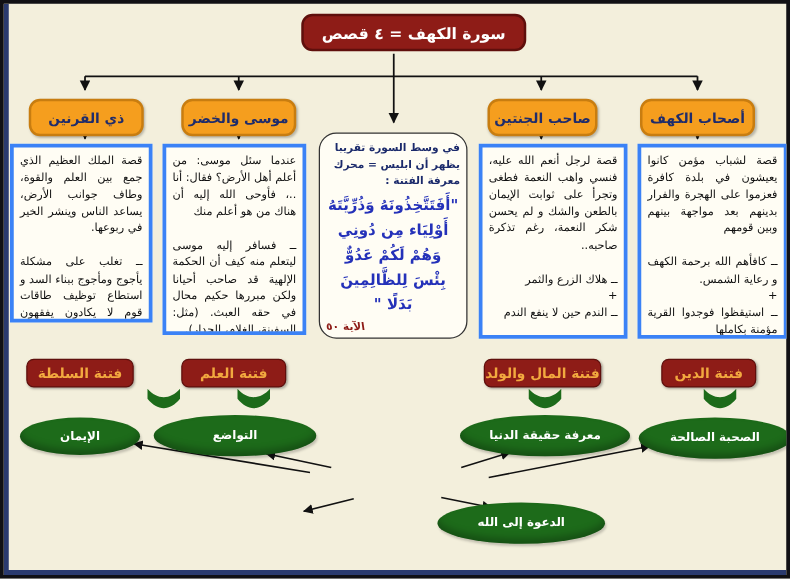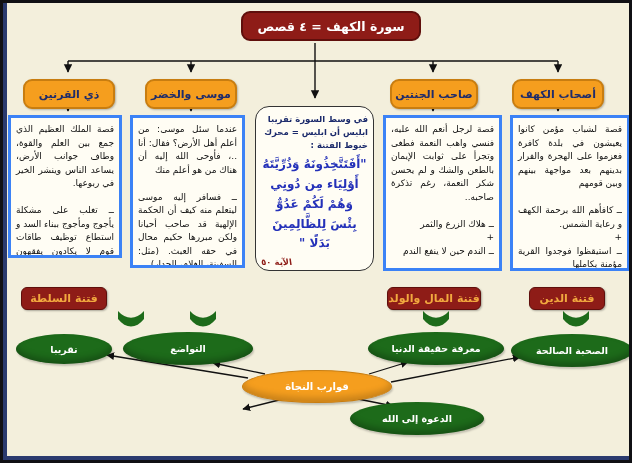--- a/index.html
+++ b/index.html
@@ -150,30 +150,30 @@
 +
 ــ الندم حين لا ينفع الندم</div>
   <div class="abs layer story-body b-musa">عندما سئل موسى: من أعلم أهل الأرض؟ فقال: أنا ..، فأوحى الله إليه أن هناك من هو أعلم منك
 
 ــ فسافر إليه موسى ليتعلم منه كيف أن الحكمة الإلهية قد صاحب أحيانا ولكن مبررها حكيم محال في حقه العبث. (مثل: السفينة، الغلام، الجدار).</div>
   <div class="abs layer story-body b-qarnayn">قصة الملك العظيم الذي جمع بين العلم والقوة، وطاف جوانب الأرض، يساعد الناس وينشر الخير في ربوعها.
 
 ــ تغلب على مشكلة يأجوج ومأجوج ببناء السد و استطاع توظيف طاقات قوم لا يكادون يفقهون قولا.</div>
 
   <div class="abs layer verse-box">
-    <div class="verse-intro">في وسط السورة تقريبا ابليس أن ابليس = محرك خيوط الفتنة :</div>
+    <div class="verse-intro">في وسط السورة تقريبا يظهر أن ابليس = محرك معرفة الفتنة :</div>
     <div class="verse-text">"أَفَتَتَّخِذُونَهُ وَذُرِّيَّتَهُ أَوْلِيَاء مِن دُونِي وَهُمْ لَكُمْ عَدُوٌّ بِئْسَ لِلظَّالِمِينَ بَدَلًا "</div>
     <div class="verse-ref">الآية ٥٠</div>
   </div>
 
   <div class="abs layer fitnah f-qarnayn">فتنة السلطة</div>
+  <div class="abs layer fitnah f-musa">فتنة العلم</div>
   <div class="abs layer fitnah f-jannatayn">فتنة المال والولد</div>
   <div class="abs layer fitnah f-kahf">فتنة الدين</div>
 
-  <div class="abs layer ellipse e-ikhlas">تقريبا</div>
+  <div class="abs layer ellipse e-ikhlas">الإيمان</div>
   <div class="abs layer ellipse e-tawadu">التواضع</div>
   <div class="abs layer ellipse e-dunya">معرفة حقيقة الدنيا</div>
   <div class="abs layer ellipse e-suhba">الصحبة الصالحة</div>
   <div class="abs layer ellipse e-dawa">الدعوة إلى الله</div>
 
-  <div class="abs layer hub">قوارب النجاة</div>
 
 </div>
 
 </body></html>

